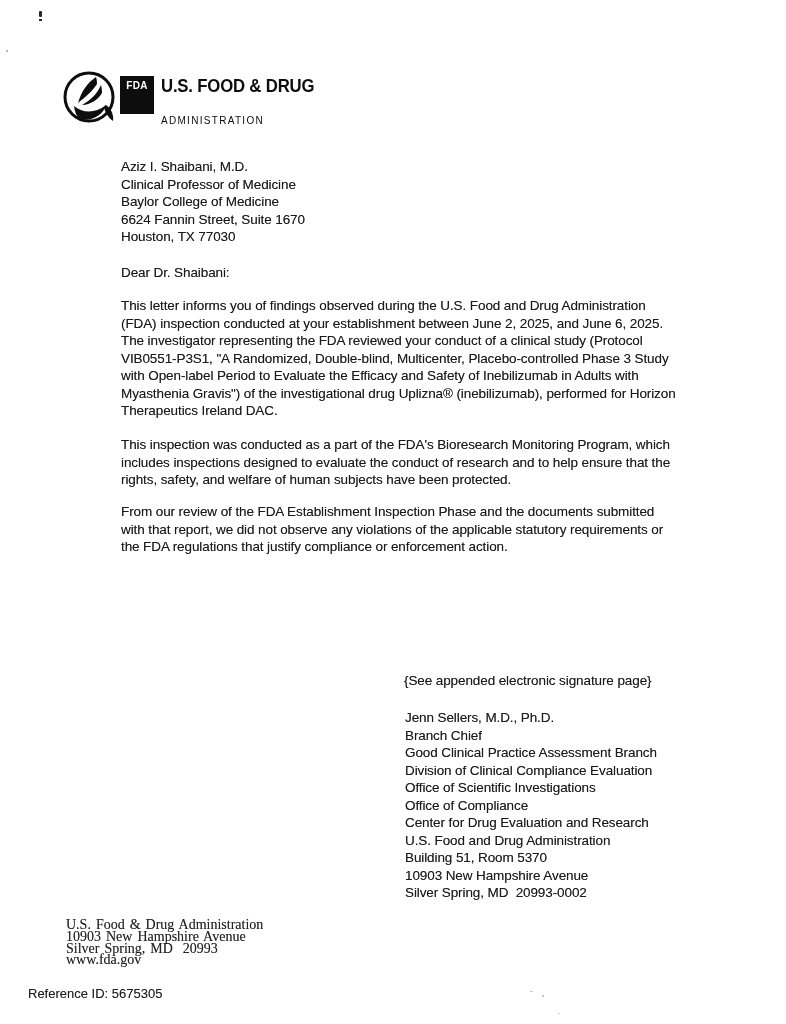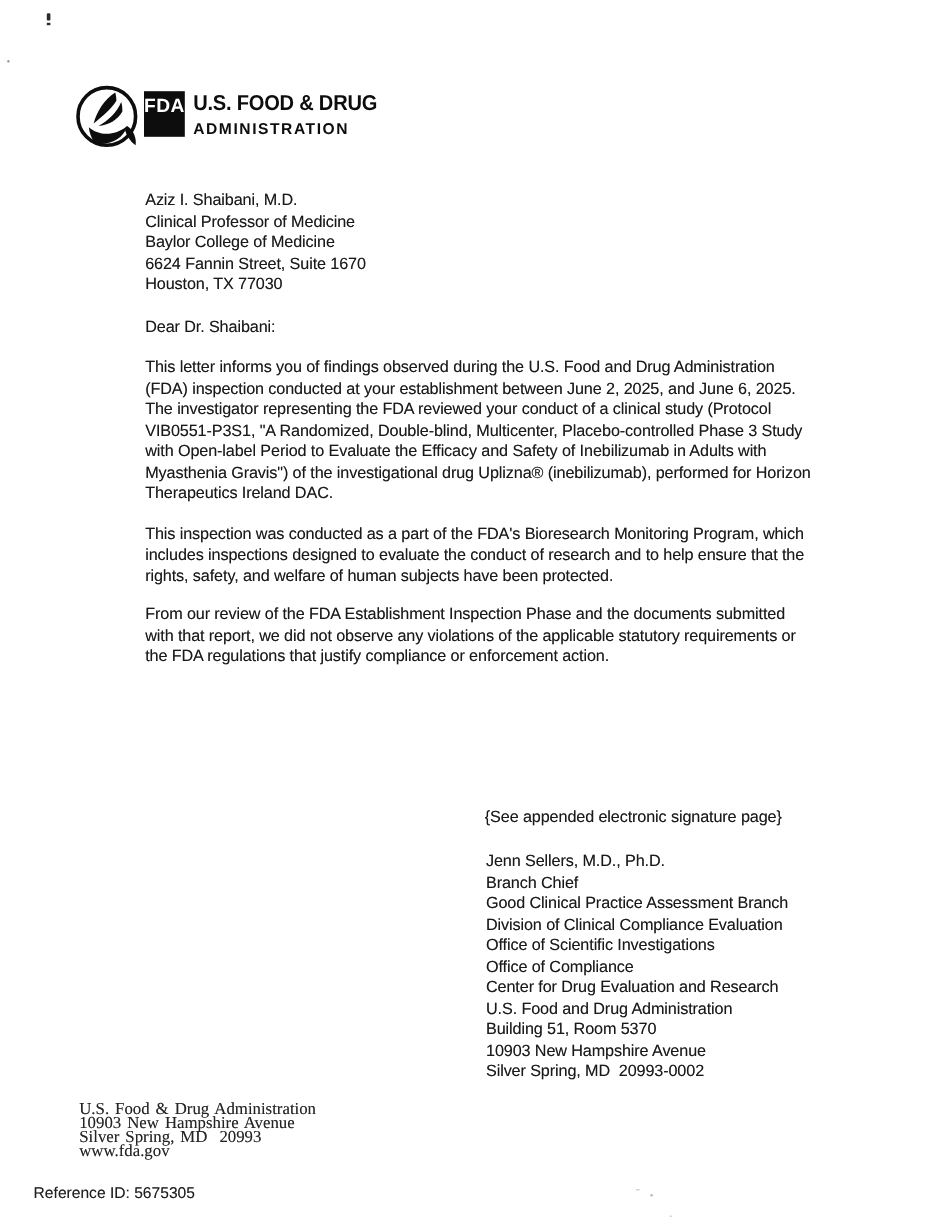--- a/index.html
+++ b/index.html
@@ -32,43 +32,43 @@
     flex: 0 0 auto;
   }
   .fda-box {
     margin-left: 2px;
     margin-top: 8px;
     width: 34px;
     height: 38px;
     background: #0d0d0d;
     color: #ffffff;
     font-weight: bold;
-    font-size: 16px;
+    font-size: 10px;
     letter-spacing: 0.3px;
     text-align: center;
     padding-top: 4px;
     box-sizing: border-box;
   }
   .fda-wordmark {
     margin-left: 7px;
     margin-top: 8px;
   }
   .fda-title {
     font-size: 18px;
     font-weight: bold;
     letter-spacing: -0.2px;
     color: #0d0d0d;
     transform: scaleX(0.93);
     transform-origin: left top;
     white-space: nowrap;
   }
   .fda-subtitle {
-    margin-top: 3px;
-    font-size: 13px;
-    font-weight: bold;
+    margin-top: 18px;
+    font-size: 10px;
+    font-weight: normal;
     letter-spacing: 1.3px;
     color: #0d0d0d;
     white-space: nowrap;
   }
 
   
   .bodytext {
     position: absolute;
     font-size: 13.5px;
     line-height: 17.5px;

